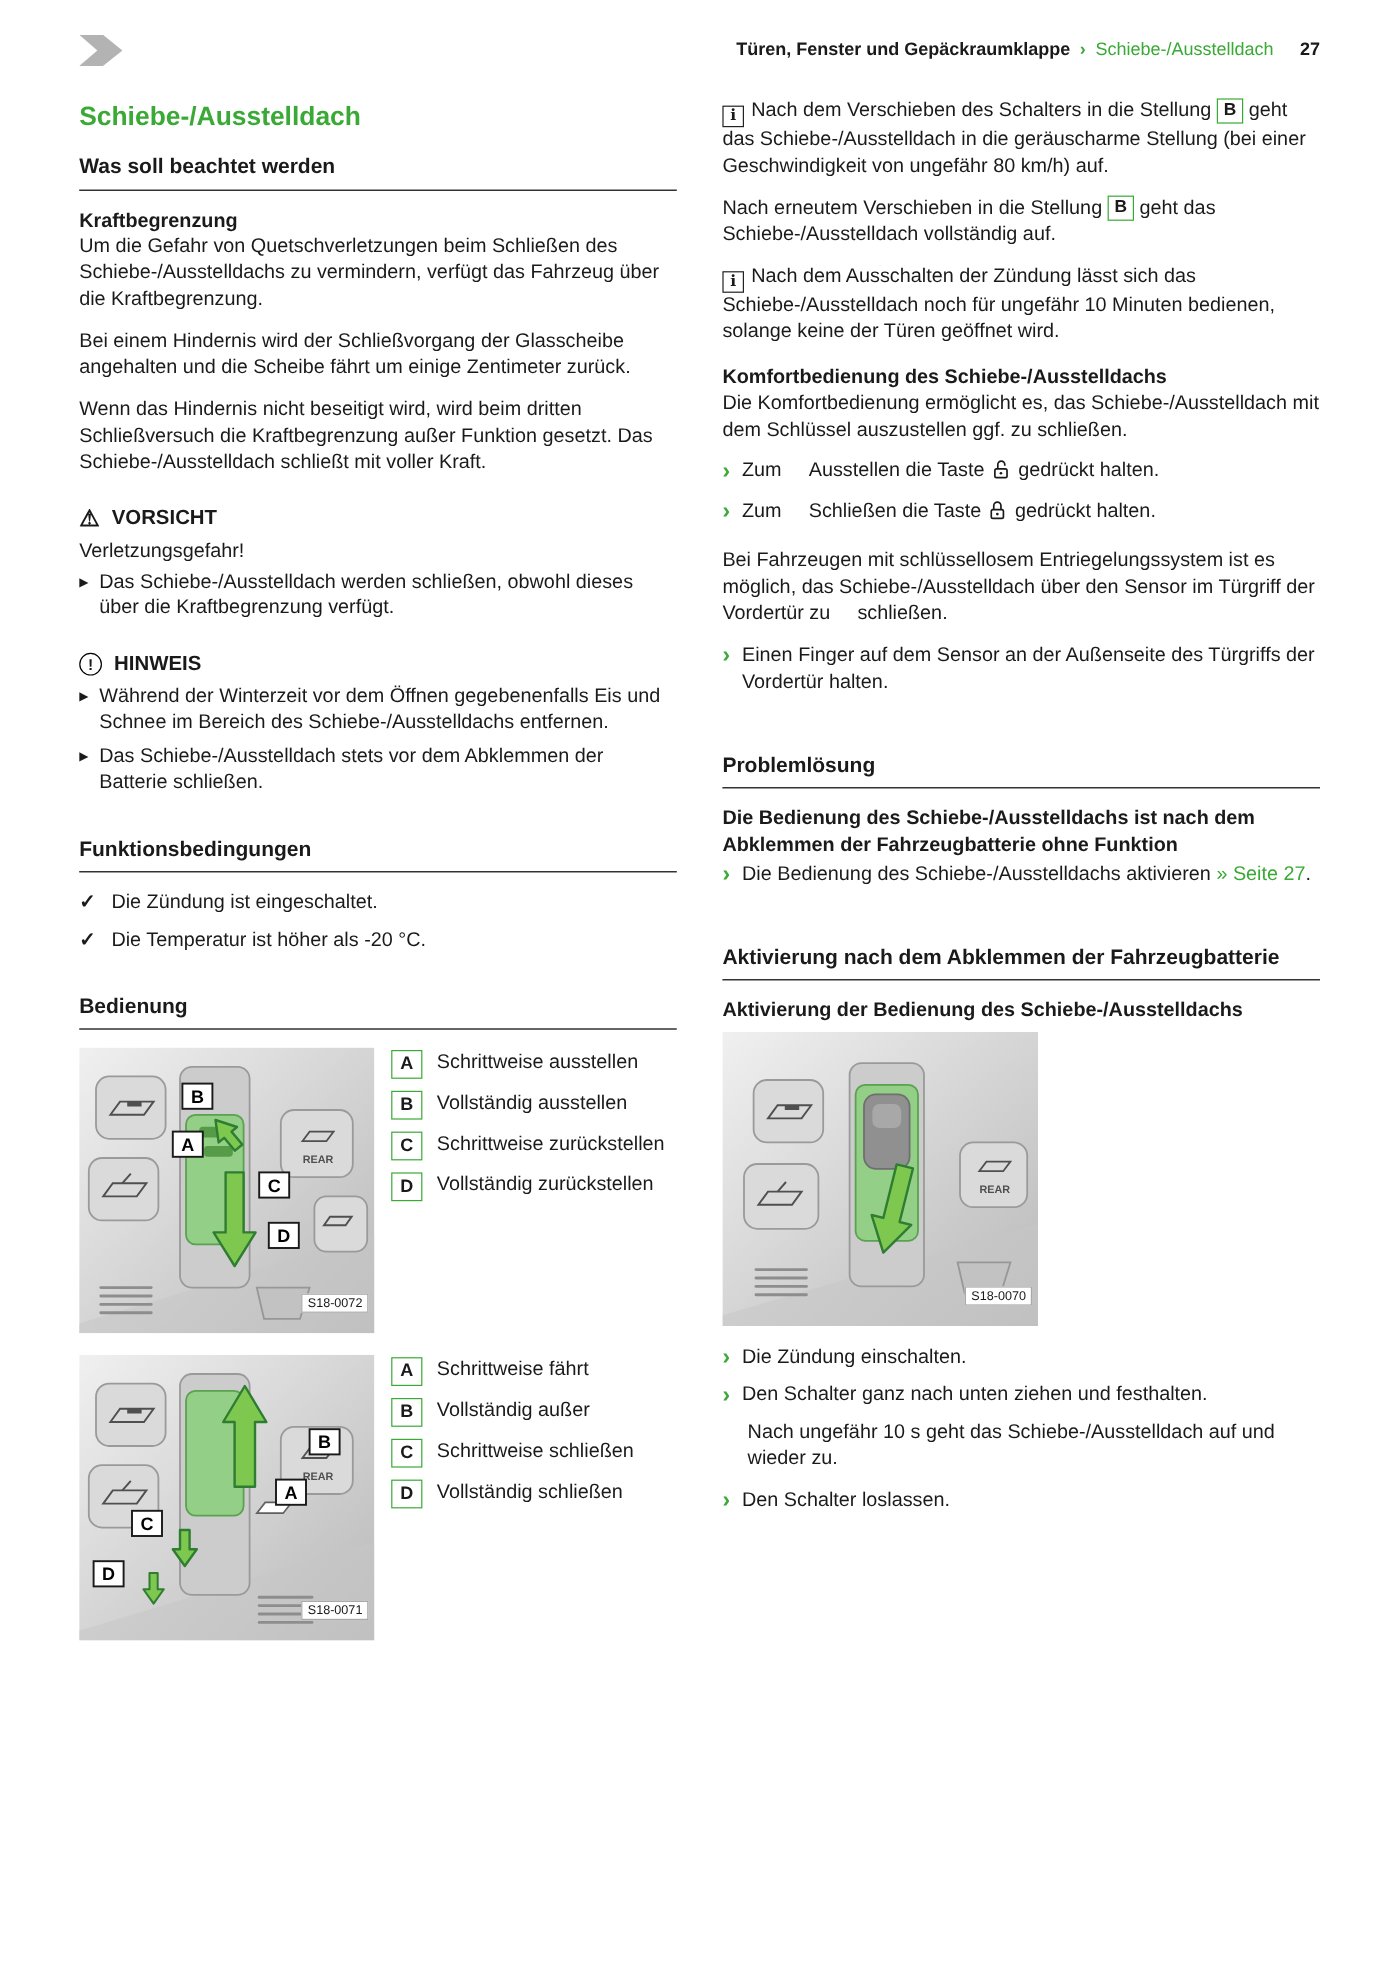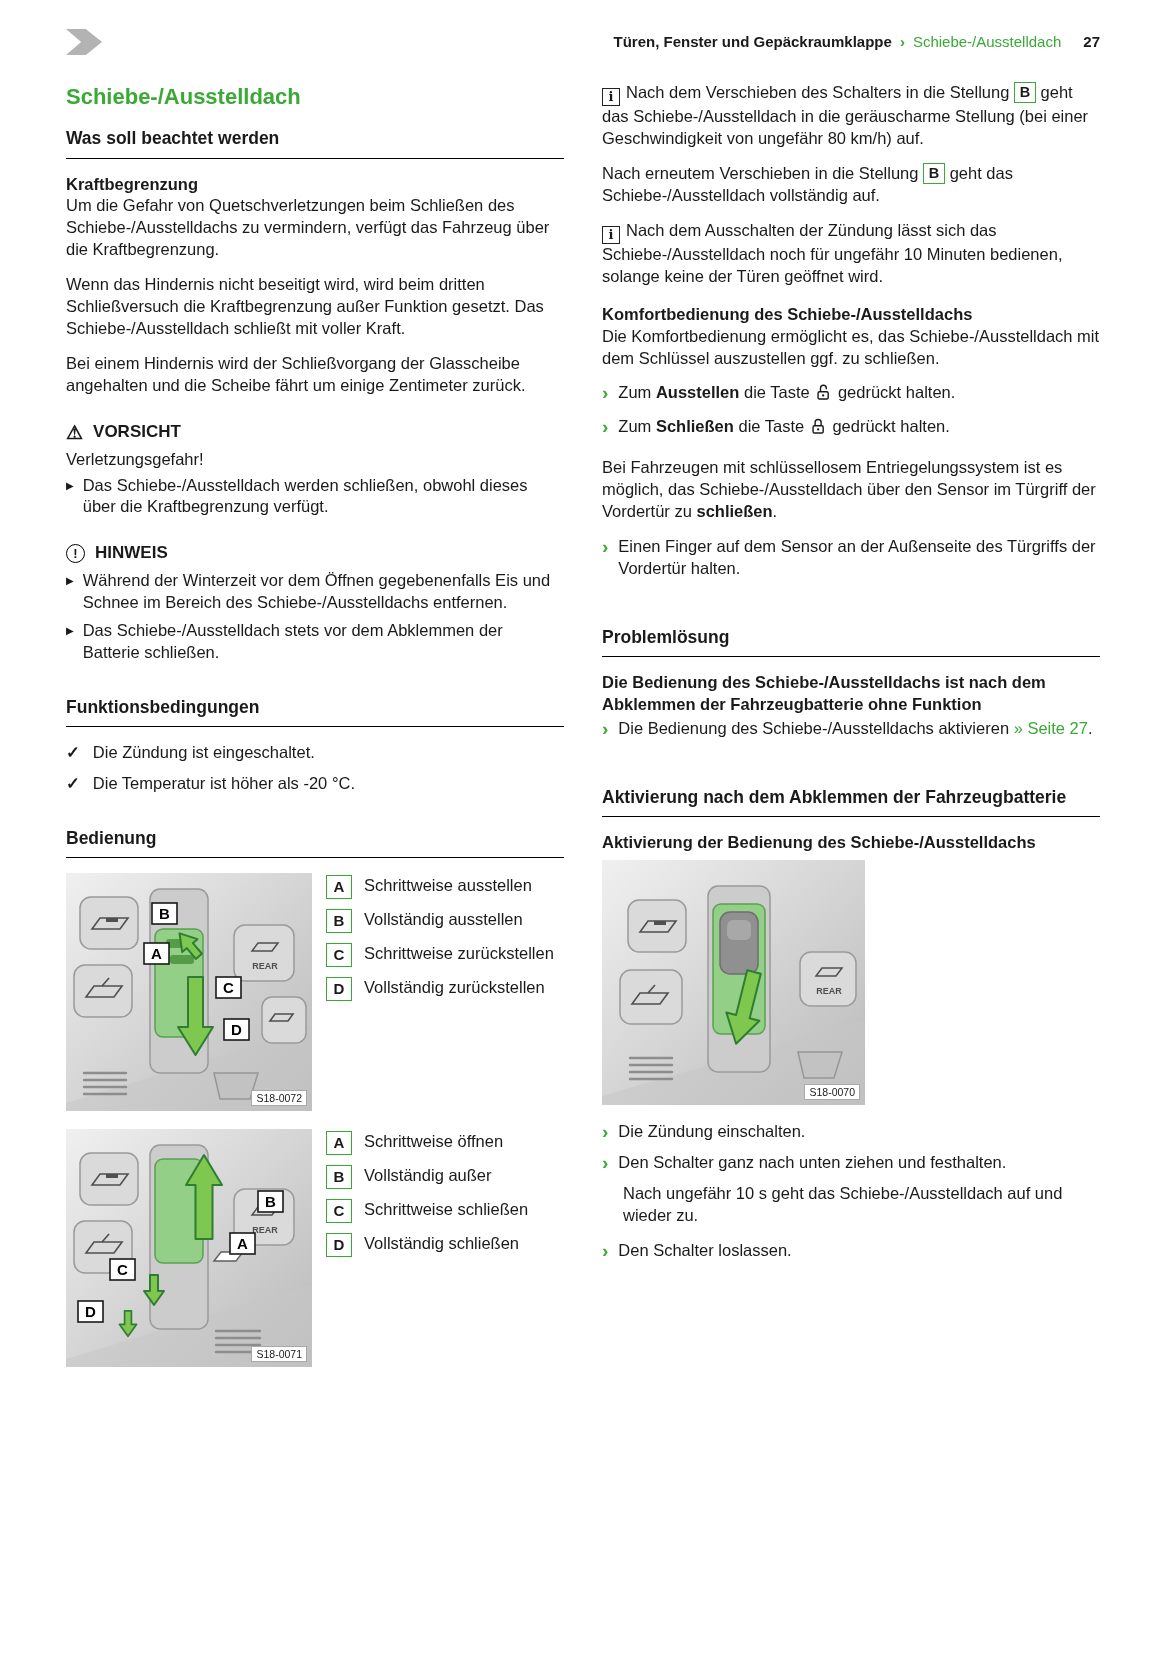--- a/index.html
+++ b/index.html
@@ -8,21 +8,21 @@
   }
   *{margin:0;padding:0;box-sizing:border-box;}
   html,body{background:#ffffff;}
   body{
     width:1166px;min-height:1654px;margin:0 auto;
     font-family:"Liberation Sans",sans-serif;
     font-size:16.5px;line-height:1.33;color:var(--ink);
   }
   .page{padding:26px 66px 40px 66px;}
   p{margin:0 0 13px;hyphens:auto;}
-  b{font-weight:bold;}
+  b{font-weight:normal;margin-left:18px;}
 
   
   header{display:flex;align-items:center;height:32px;margin-bottom:24px;}
   .header-arrow{width:36px;height:26px;background:#b3b3b3;
     clip-path:polygon(0 0,55% 0,100% 50%,55% 100%,0 100%,42% 50%);}
   .header-text{margin-left:auto;display:flex;align-items:baseline;gap:8px;font-size:15px;}
   .breadcrumb{font-weight:bold;}
   .hsep{color:var(--green);font-weight:bold;}
   .hsection{color:var(--green);}
   .pagenum{font-weight:bold;margin-left:14px;}
@@ -66,21 +66,21 @@
     vertical-align:1px;}
   .legend-key{min-width:26px;height:24px;line-height:21px;font-size:15px;flex:0 0 auto;}
   .padlock{display:inline-block;vertical-align:-3px;margin:0 2px;}
   .xref{color:var(--green);text-decoration:none;cursor:pointer;}
 
   
   .fig-block{display:flex;align-items:flex-start;margin:4px 0 18px;}
   .figure{position:relative;width:246px;flex:0 0 auto;}
   .figure svg{display:block;width:100%;height:auto;}
   .figure-lg{width:263px;margin:6px 0 16px;}
-  .fig-caption{position:absolute;right:5px;bottom:5px;background:#fff;
+  .fig-caption{position:absolute;right:5px;bottom:17px;background:#fff;
     border:1px solid #a9a9a9;font-size:10.5px;line-height:14px;padding:0 4px;}
   .legend{flex:1;margin-left:14px;padding-top:2px;}
   .legend-row{display:flex;gap:12px;margin-bottom:10px;}
   .legend-text{line-height:1.28;}
 </style>
 </head>
 <body>
 
 <div class="page">
 
@@ -97,22 +97,22 @@
   <div class="columns">
 
     <div class="col">
 
       <h1 class="title">Schiebe-/Ausstelldach</h1>
 
       <h2 class="rule first">Was soll beachtet werden</h2>
 
       <p class="bold-sub">Kraftbegrenzung</p>
       <p>Um die Gefahr von Quetschverletzungen beim Schließen des Schiebe-/Ausstelldachs zu vermindern, verfügt das Fahrzeug über die Kraftbegrenzung.</p>
+      <p>Bei einem Hindernis wird der Schließvorgang der Glasscheibe angehalten und die Scheibe fährt um einige Zentimeter zurück.</p>
       <p>Wenn das Hindernis nicht beseitigt wird, wird beim dritten Schließversuch die Kraftbegrenzung außer Funktion gesetzt. Das Schiebe-/Ausstelldach schließt mit voller Kraft.</p>
-      <p>Bei einem Hindernis wird der Schließvorgang der Glasscheibe angehalten und die Scheibe fährt um einige Zentimeter zurück.</p>
 
       <div class="callout">
         <div class="callout-title">
           <span class="warn-icon">⚠</span>
           <span>VORSICHT</span>
         </div>
         <p class="tight">Verletzungsgefahr!</p>
         <div class="tri-item">
           <span class="tri">▶</span>
           <span>Das Schiebe-/Ausstelldach werden schließen, obwohl dieses über die Kraftbegrenzung verfügt.</span>
@@ -270,21 +270,21 @@
               <text x="56.5" y="146" text-anchor="middle">C</text>
               <rect x="12" y="172" width="25" height="21" fill="#ffffff" stroke="#1a1a1a" stroke-width="1.6"></rect>
               <text x="24.5" y="188" text-anchor="middle">D</text>
             </g>
           </svg>
           <span class="fig-caption">S18-0071</span>
         </div>
         <div class="legend">
           <div class="legend-row">
             <span class="keybox legend-key">A</span>
-            <span class="legend-text">Schrittweise öffnen</span>
+            <span class="legend-text">Schrittweise fährt</span>
           </div>
           <div class="legend-row">
             <span class="keybox legend-key">B</span>
             <span class="legend-text">Vollständig außer</span>
           </div>
           <div class="legend-row">
             <span class="keybox legend-key">C</span>
             <span class="legend-text">Schrittweise schließen</span>
           </div>
           <div class="legend-row">

